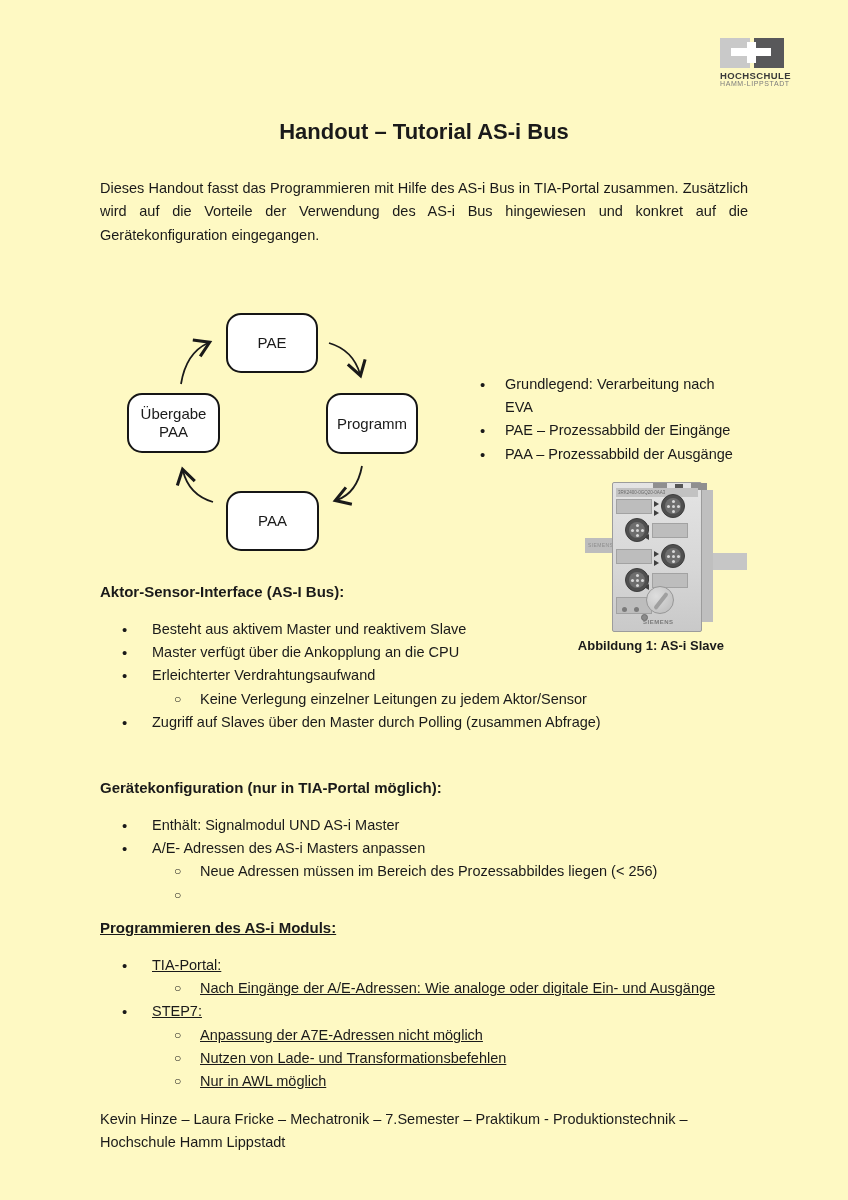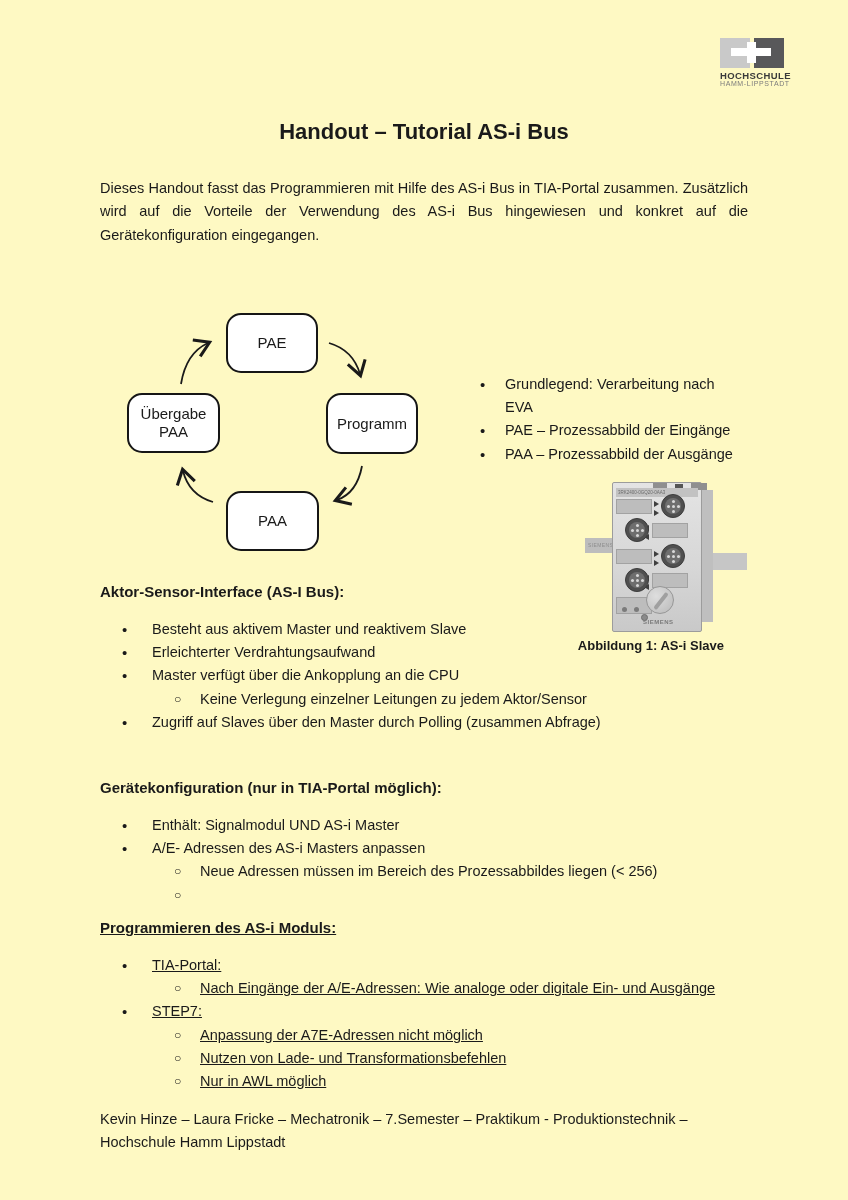--- a/index.html
+++ b/index.html
@@ -173,22 +173,22 @@
     <div class="led led1"></div>
     <div class="led led2"></div>
     <div class="screw"></div>
     <div class="dev-brand">SIEMENS</div>
   </div>
   <div class="fig-caption">Abbildung 1: AS-i Slave</div>
 
   <div class="section" id="section-a">
     <div class="sec-heading">Aktor-Sensor-Interface (AS-I Bus):</div>
     <div class="li lvl1"><span>Besteht aus aktivem Master und reaktivem Slave</span></div>
+    <div class="li lvl1"><span>Master verfügt über die Ankopplung an die CPU</span></div>
     <div class="li lvl1"><span>Erleichterter Verdrahtungsaufwand</span></div>
-    <div class="li lvl1"><span>Master verfügt über die Ankopplung an die CPU</span></div>
     <div class="li lvl2"><span>Keine Verlegung einzelner Leitungen zu jedem Aktor/Sensor</span></div>
     <div class="li lvl1"><span>Zugriff auf Slaves über den Master durch Polling (zusammen Abfrage)</span></div>
   </div>
 
   <div class="section" id="section-b">
     <div class="sec-heading">Gerätekonfiguration (nur in TIA-Portal möglich):</div>
     <div class="li lvl1"><span>Enthält: Signalmodul UND AS-i Master</span></div>
     <div class="li lvl1"><span>A/E- Adressen des AS-i Masters anpassen</span></div>
     <div class="li lvl2"><span>Neue Adressen müssen im Bereich des Prozessabbildes liegen (&lt; 256)</span></div>
     <div class="li lvl2"><span></span></div>

